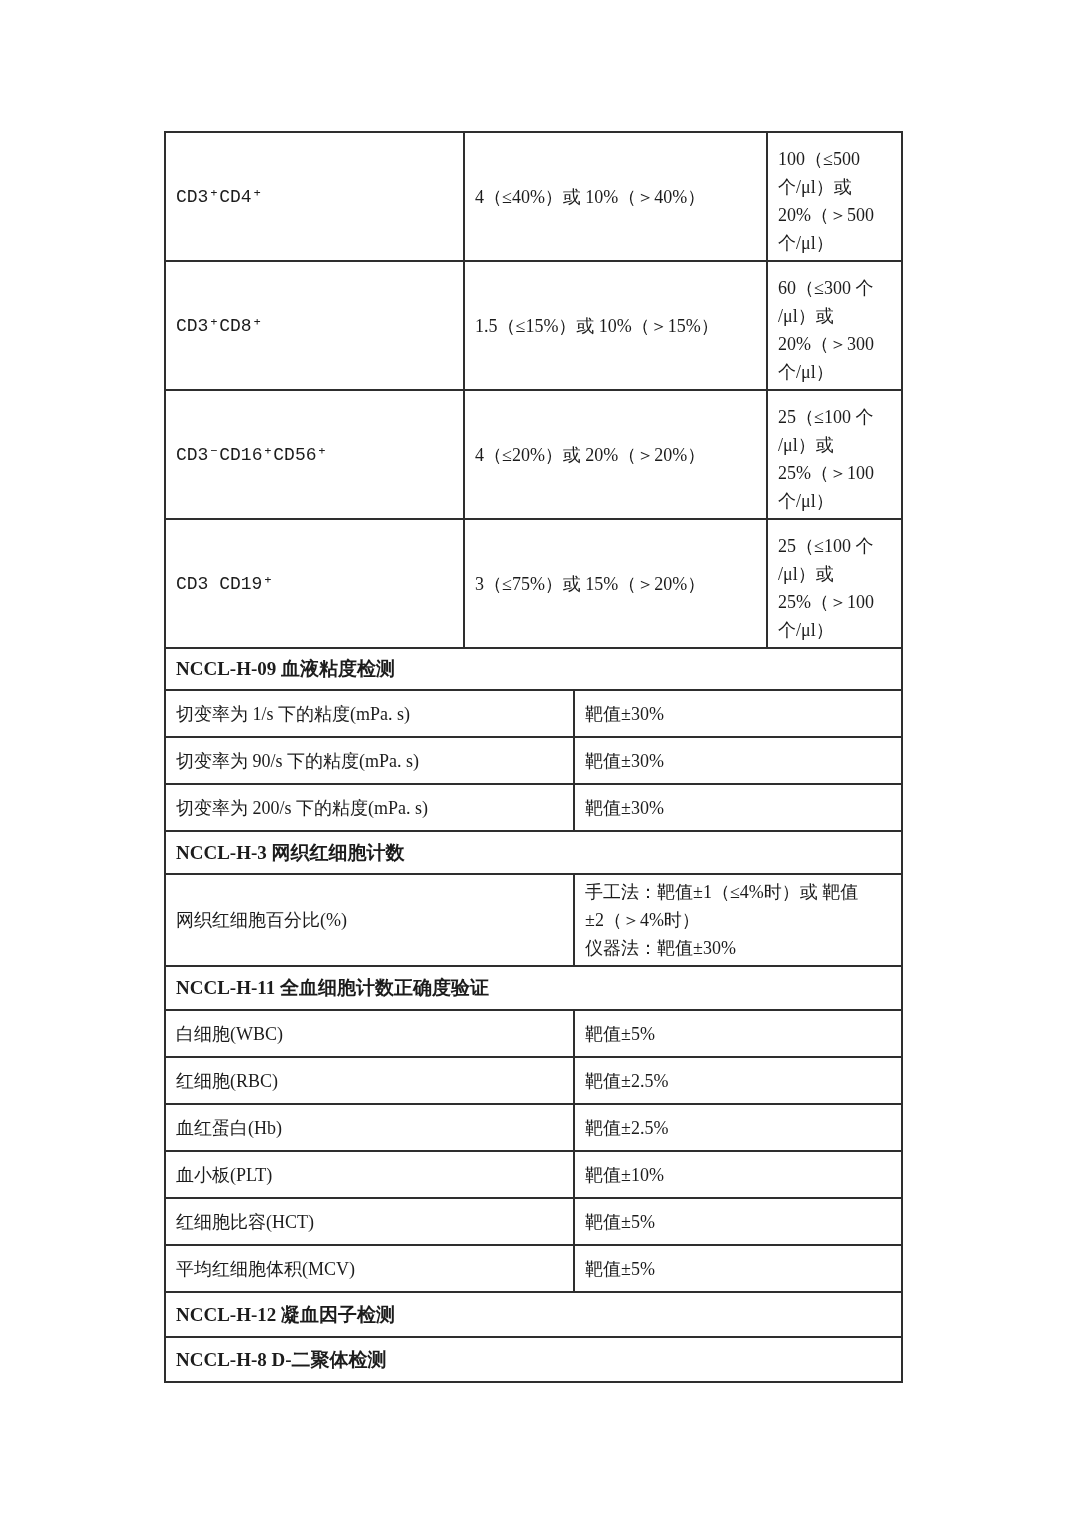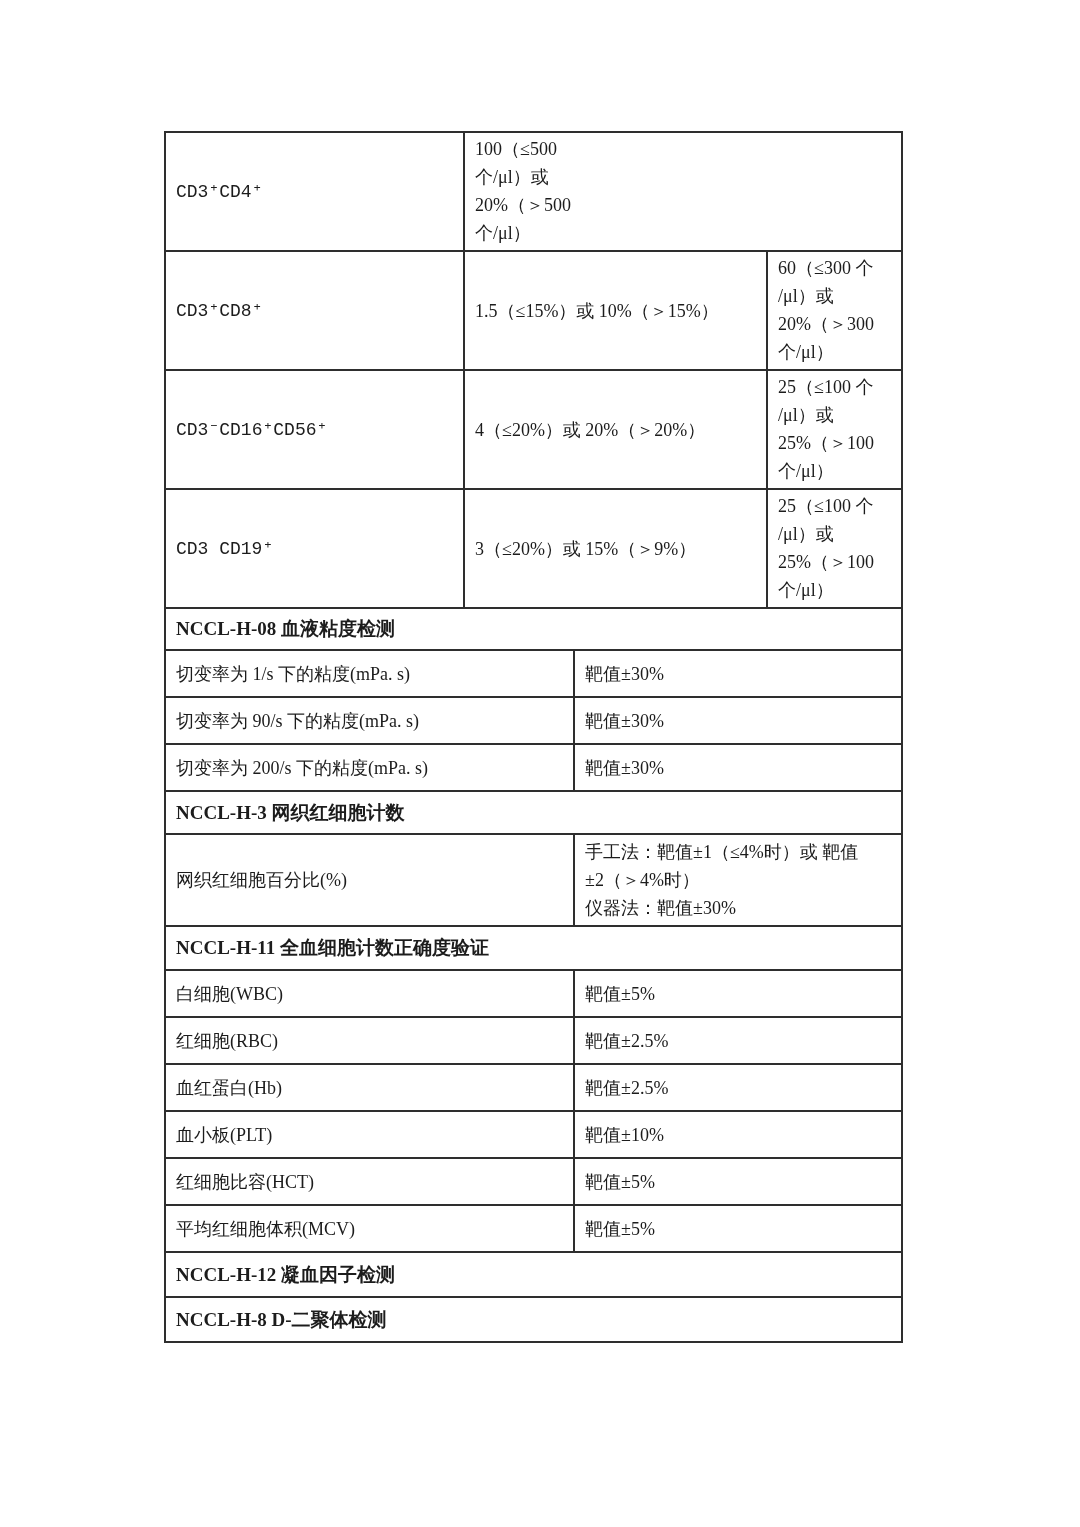--- a/index.html
+++ b/index.html
@@ -13,35 +13,36 @@
   }
   .row{display:flex;border-top:2px solid #2e2e2e;box-sizing:border-box;}
   .row:first-child{border-top:none;}
   .cell{
     box-sizing:border-box;padding:3px 10px;font-size:18px;line-height:28px;
     white-space:pre-line;overflow:hidden;
   }
   .cell + .cell{border-left:2px solid #2e2e2e;}
   .c1{width:297px;display:flex;align-items:center;font-family:Liberation Mono, monospace;}
   .c2{width:303px;display:flex;align-items:center;}
-  .c3{flex:1;padding-top:2px;}
+  .c3{flex:1;padding-top:12px;}
   .l2{width:389px;display:flex;align-items:center;}
   .r2{flex:1;display:flex;align-items:center;margin-left:18px;}
   .hdr{width:100%;font-weight:bold;font-size:19px;display:flex;align-items:center;}
   .h112{min-height:112px}.h115{min-height:115px}.h118{min-height:118px}
   .h42{min-height:42px}.h43{min-height:43px}.h44{min-height:44px}.h45{min-height:45px}
   .h47{min-height:47px}.h57{min-height:57px}.h88{min-height:88px}
 </style>
 </head>
 <body>
 
 <div class="doc-table">
 
   <div class="row h112">
     <div class="cell c1">CD3⁺CD4⁺</div>
+    <div class="cell c2">4（≤40%）或 10%（＞40%）</div>
     <div class="cell c3">100（≤500
 个/μl）或
 20%（＞500
 个/μl）</div>
   </div>
   <div class="row h118">
     <div class="cell c1">CD3⁺CD8⁺</div>
     <div class="cell c2">1.5（≤15%）或 10%（＞15%）</div>
     <div class="cell c3">60（≤300 个
 /μl）或
@@ -51,29 +52,29 @@
   <div class="row h112">
     <div class="cell c1">CD3⁻CD16⁺CD56⁺</div>
     <div class="cell c2">4（≤20%）或 20%（＞20%）</div>
     <div class="cell c3">25（≤100 个
 /μl）或
 25%（＞100
 个/μl）</div>
   </div>
   <div class="row h115">
     <div class="cell c1">CD3 CD19⁺</div>
-    <div class="cell c2">3（≤20%）或 15%（＞9%）</div>
+    <div class="cell c2">3（≤75%）或 15%（＞20%）</div>
     <div class="cell c3">25（≤100 个
 /μl）或
 25%（＞100
 个/μl）</div>
   </div>
 
   <div class="row h42">
-    <div class="cell hdr">NCCL-H-08 血液粘度检测</div>
+    <div class="cell hdr">NCCL-H-09 血液粘度检测</div>
   </div>
   <div class="row h47">
     <div class="cell l2">切变率为 1/s 下的粘度(mPa. s)</div>
     <div class="cell r2">靶值±30%</div>
   </div>
   <div class="row h47">
     <div class="cell l2">切变率为 90/s 下的粘度(mPa. s)</div>
     <div class="cell r2">靶值±30%</div>
   </div>
   <div class="row h47">

